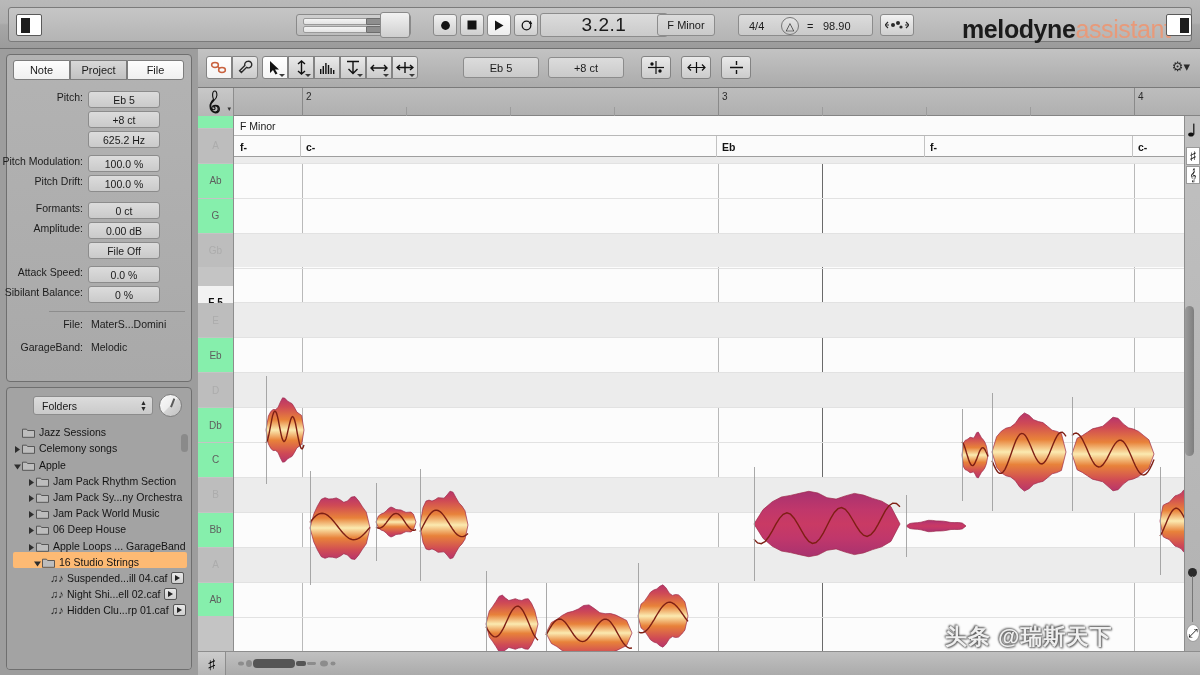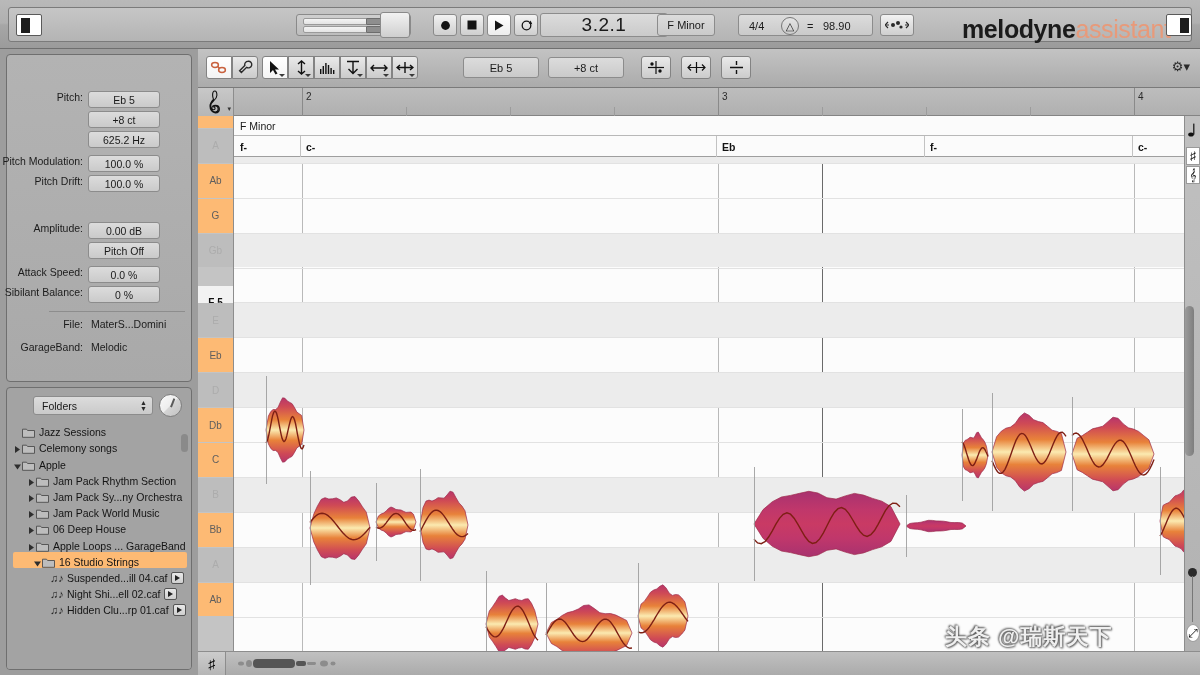--- a/index.html
+++ b/index.html
@@ -137,21 +137,21 @@
   .chordrow { position:absolute; left:36px; top:87px; width:950px; height:21px;
     background:#fbfbfb; border-bottom:1px solid #9e9e9e; }
   .chord { position:absolute; top:5px; font-size:10.5px; color:#141414; font-weight:bold; }
   .chordsep { position:absolute; top:0; width:1px; height:21px; background:#c2c2c2; }
 
   .keybox { position:absolute; left:0; top:67px; width:36px; height:535px;
     background:#c4c4c4; border-right:1px solid #8d8d8d; overflow:hidden; }
   .key { position:absolute; left:0; width:35px; font-size:10px; color:#5e5e5e;
     display:flex; align-items:center; justify-content:center; cursor:pointer; }
   .key.blk { background:#bdbdbd; color:#acacac; }
-  .key.wht { background:#fdba74; }
+  .key.wht { background:#86efac; }
   .key.cur { background:#f2f2f2; color:#111; font-weight:bold; }
 
   .grid { position:absolute; left:36px; top:108px; width:950px; height:494px;
     background:#fcfcfc; overflow:hidden; }
   .gband { position:absolute; left:0; width:950px; background:#ececec; }
   .gline { position:absolute; left:0; width:950px; height:1px; background:#e2e2e2; }
   .vbar { position:absolute; top:0; width:1px; background:#b9b9b9; }
   .vbar.strong { background:#6a6a6a; }
 
   .notesep { position:absolute; width:1px; background:#9a9a9a; opacity:.85; }
@@ -253,45 +253,54 @@
     </div>
 
     <div class="panel-toggle right" style="left:1166px; top:14px;">
         <i></i>
       </div>
   </div>
 
   <div class="leftcol">
 
     <div class="inspector">
+      <div class="tabrow">
+        <div class="tab sel">Note</div>
+        <div class="tab">Project</div>
+        <div class="tab sel">File</div>
+      </div>
 
       <div class="irow" style="top:36px;">
         <div class="ilabel">Pitch:</div>
         <div class="field ival">Eb 5</div>
       </div>
       <div class="irow" style="top:56px;">
         <div class="field ival">+8 ct</div>
       </div>
       <div class="irow" style="top:76px;">
         <div class="field ival">625.2 Hz</div>
       </div>
       <div class="irow" style="top:100px;">
         <div class="ilabel">Pitch Modulation:</div>
         <div class="field ival">100.0 %</div>
       </div>
       <div class="irow" style="top:120px;">
         <div class="ilabel">Pitch Drift:</div>
         <div class="field ival">100.0 %</div>
       </div>
+      <div class="irow" style="top:147px;">
+        <div class="ilabel">Formants:</div>
+        <div class="field ival">0 ct</div>
+      </div>
       <div class="irow" style="top:167px;">
         <div class="ilabel">Amplitude:</div>
         <div class="field ival">0.00 dB</div>
       </div>
       <div class="irow" style="top:187px;">
-        <div class="field ival">Pitch Off</div>
+        <div class="field ival">File Off</div>
       </div>
       <div class="irow" style="top:211px;padding-left:28px;">
         <div class="ilabel">Attack Speed:</div>
         <div class="field ival">0.0 %</div>
       </div>
       <div class="irow" style="top:231px;">
         <div class="ilabel">Sibilant Balance:</div>
         <div class="field ival">0 %</div>
       </div>
 

